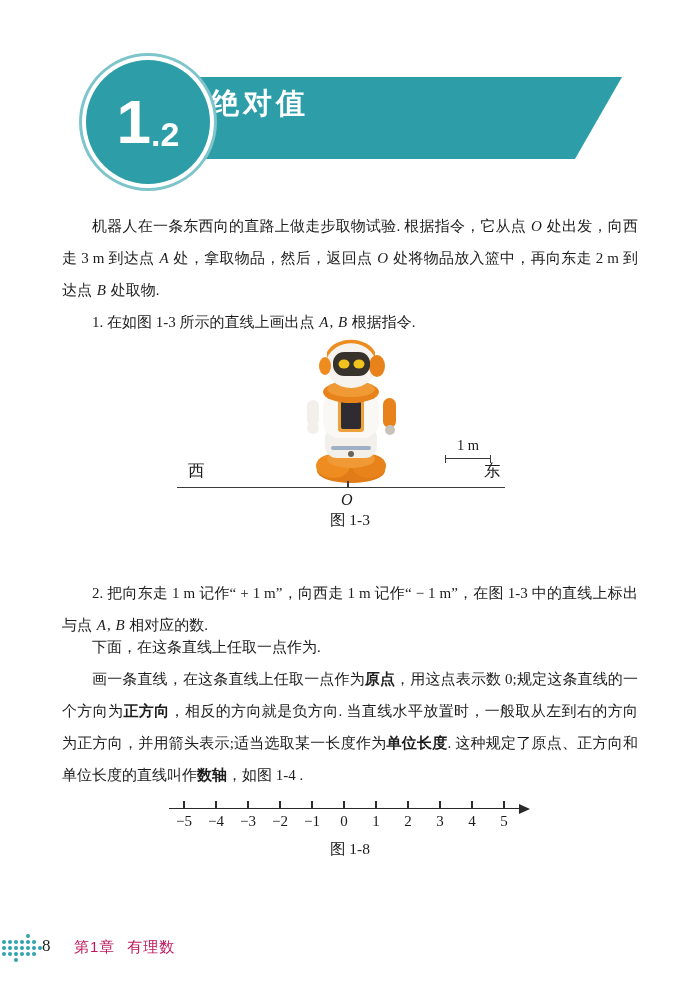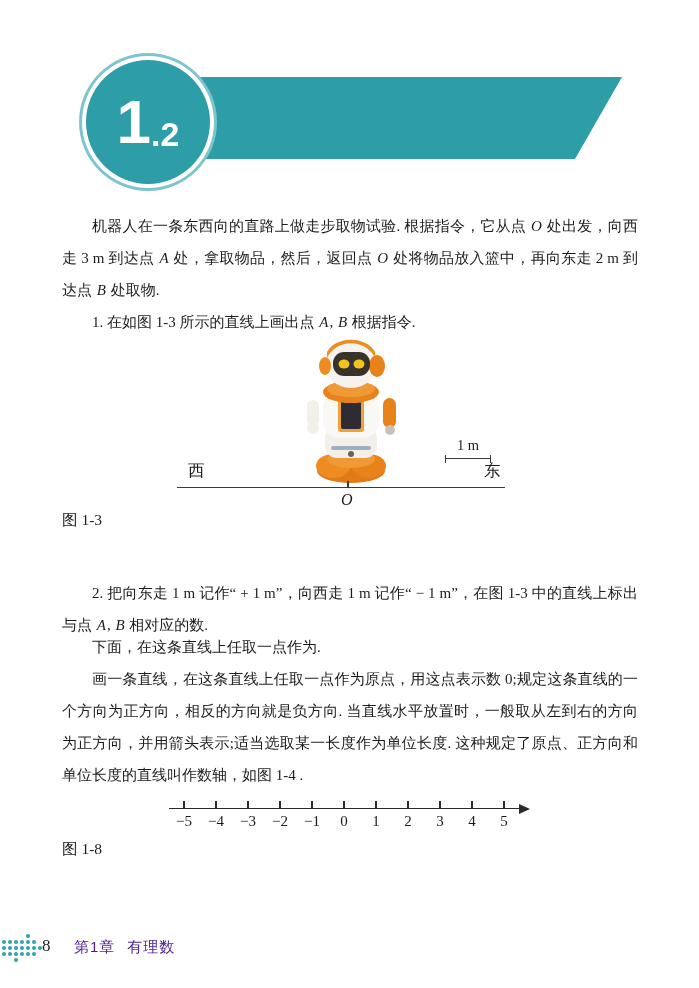--- a/index.html
+++ b/index.html
@@ -35,59 +35,60 @@
   
   .textblock{
     position:absolute; left:62px; width:576px;
     font-size:15px; line-height:32px;
     text-align:justify; text-justify:inter-ideograph;
   }
   .textblock p{margin:0; text-indent:2em;}
   .tb-item2{line-height:31.5px;}
   .tb-lead{line-height:31px;}
   .math-var{font-style:italic; font-family:"Liberation Serif","DejaVu Serif",serif; padding:0 1px;}
-  .term-bold{font-weight:normal; font-family:"Liberation Sans","DejaVu Sans",sans-serif;}
+  .term-bold{font-weight:bold; font-family:"Liberation Sans","DejaVu Sans",sans-serif;}
   
   .fig3{position:absolute; left:62px; top:338px; width:576px; height:205px;}
   .fig3-line{position:absolute; left:115px; top:149px; width:328px; height:0; border-top:1.6px solid #3a3a3a;}
   .fig3-otick{position:absolute; left:285px; top:143px; width:1.6px; height:6px; background:#3a3a3a;}
   .fig3-west{position:absolute; left:126px; top:122px; font-size:16.5px;}
   .fig3-east{position:absolute; left:422px; top:122px; font-size:16.5px;}
   .fig3-o{position:absolute; left:279px; top:153px; font-size:16px; font-style:italic;}
   .fig3-scale{position:absolute; left:383px; top:99px; width:46px; text-align:center; font-size:14.5px; line-height:16px;}
   .fig3-scale .bar{position:relative; margin-top:2px; height:8px; border-left:1.2px solid #3a3a3a; border-right:1.2px solid #3a3a3a;}
   .fig3-scale .bar::after{content:""; position:absolute; left:0; right:0; top:3px; border-top:1.2px solid #3a3a3a;}
-  .fig-caption{position:absolute; left:0; width:576px; text-align:left; font-size:15.5px;}
+  .fig-caption{position:absolute; left:0; width:576px; text-align:center; font-size:15.5px;}
   .fig3 .fig-caption{top:172px;}
   .robot{position:absolute; left:233px; top:0px;}
   
   .fig4{position:absolute; left:62px; top:793px; width:576px; height:75px;}
   .nl-line{position:absolute; left:107px; top:15px; width:352px; height:0; border-top:1.6px solid #2a2a2a;}
   .nl-arrow{position:absolute; left:457px; top:10.5px; width:0; height:0;
     border-left:11px solid #2a2a2a; border-top:5.5px solid transparent; border-bottom:5.5px solid transparent;}
   .nl-tick{position:absolute; top:8px; width:1.6px; height:7px; background:#2a2a2a;}
   .nl-label{position:absolute; top:20px; transform:translateX(-50%); font-size:15px;}
   .fig4 .fig-caption{top:46px;}
   
   .footer{position:absolute; left:0; top:931px; width:699px; height:48px;}
   .dots{position:absolute; left:2px; top:3px; width:44px; height:34px;}
   .dots i{position:absolute; width:4.2px; height:4.2px; border-radius:50%; background:#2fa3ad;}
   .page-num{position:absolute; left:42px; top:5px; font-size:17px; color:#222;}
   .chapter{position:absolute; left:74px; top:7px;
     font-family:"Liberation Sans","DejaVu Sans",sans-serif;
-    font-size:15px; color:#4c1d95; letter-spacing:1px;}
+    font-size:15px; color:#be185d; letter-spacing:1px;}
   .chapter .gap{display:inline-block; width:12px;}
 </style>
 </head>
 <body>
 
 <div class="page">
 
   <div class="banner"></div>
   <div class="banner-title">
+    <div>绝对值</div>
   </div>
   <div class="section-circle">
     <span class="sec-big">1</span>
     <span class="sec-small">.2</span>
   </div>
 
   <div class="textblock" style="top:210px;">
     <p><span>机器人在一条东西向的直路上做走步取物试验. 根据指令，它从点 </span><span class="math-var">O</span><span> 处出发，向西走 3 m 到达点 </span><span class="math-var">A</span><span> 处，拿取物品，然后，返回点 </span><span class="math-var">O</span><span> 处将物品放入篮中，再向东走 2 m 到达点 </span><span class="math-var">B</span><span> 处取物.</span></p>
     <p><span>1. 在如图 1-3 所示的直线上画出点 </span><span class="math-var">A</span><span>, </span><span class="math-var">B</span><span> 根据指令.</span></p>
   </div>

